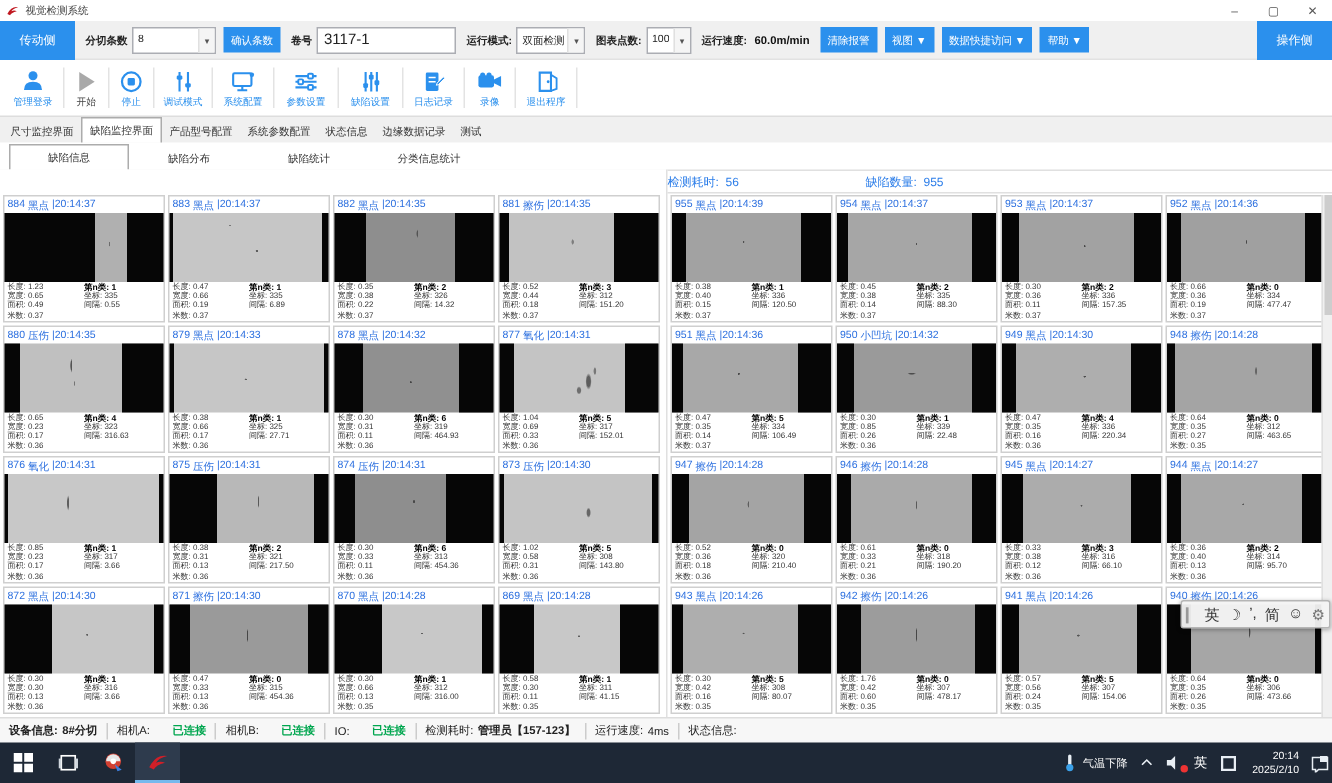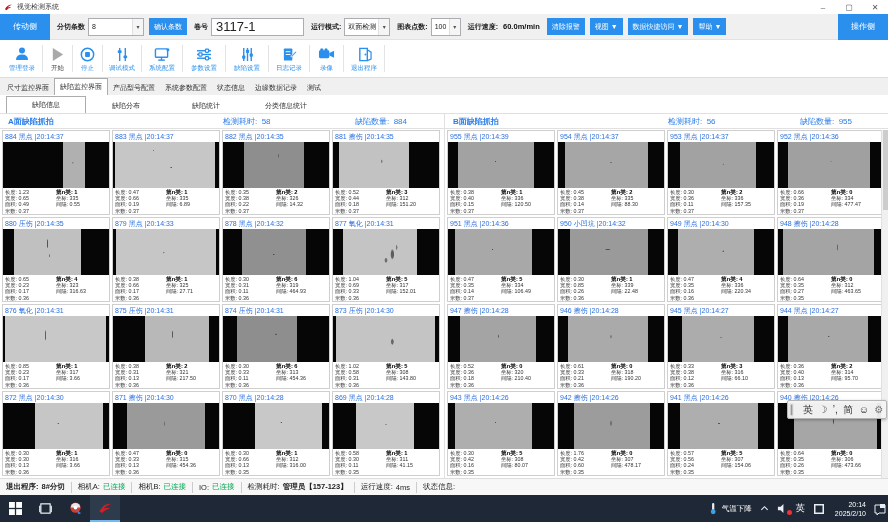--- a/index.html
+++ b/index.html
@@ -12,21 +12,21 @@
 .win-controls { position:absolute; right:0; top:0; height:14px; display:flex; }
 .wc { width:26px; height:14px; font-size:8px; color:#555; display:flex; align-items:center; justify-content:center; }
 
 .toolbar1 { height:26px; background:#f0f0f0; border-bottom:1px solid #e2e2e2; display:flex; align-items:center; position:relative; }
 .btn-blue { background:#2b90ed; color:#fff; border:none; font-size:7px; display:flex; align-items:center; justify-content:center; white-space:nowrap; font-family:inherit; }
 .side-btn { height:26px; width:50px; font-size:8px; }
 .t1-lbl { font-size:7px; color:#222; font-weight:bold; margin:0 3px 0 7px; white-space:nowrap; }
 .combo { background:#fff; border:1px solid #abadb3; height:18px; display:flex; align-items:center; font-size:7px; color:#222; position:relative; padding-left:3px; }
 .combo .val { white-space:nowrap; overflow:hidden; }
 .combo .arr { margin-left:auto; width:11px; height:16px; flex:none; display:flex; align-items:center; justify-content:center; color:#555; font-size:6px; border-left:1px solid #e0e0e0; background:#f5f5f5; }
-.t1-input { background:#fff; border:1px solid #abadb3; height:18px; font-size:13px; color:#222; padding-left:4px; font-family:inherit; }
+.t1-input { background:#fff; border:1px solid #abadb3; height:18px; font-size:10px; color:#222; padding-left:4px; font-family:inherit; }
 .t1-btn { height:17px; padding:0 5px; margin-left:5px; }
 .speedval { font-size:7.5px; color:#111; font-weight:bold; margin-left:2px; white-space:nowrap; }
 
 .toolbar2 { height:38px; background:#fff; border-bottom:1px solid #ddd; display:flex; align-items:stretch; padding-left:2px; }
 .tb2-item { display:flex; flex-direction:column; align-items:center; justify-content:center; gap:1px; padding:2px 0 1px; }
 .tb2-item .lbl { font-size:6.5px; color:#2b90ed; white-space:nowrap; }
 .tb2-item .lbl.dark { color:#444; }
 .tb2-item .ic { height:17px; display:flex; align-items:center; justify-content:center; }
 .tb2-sep { width:1px; background:#e3e3e3; margin:5px 0; }
 
@@ -55,21 +55,21 @@
 .sc-l div, .sc-r div { height:8.2px; line-height:8.2px; white-space:nowrap; }
 .sc-r .b { font-weight:bold; color:#000; font-size:7.5px; }
 
 .vscroll { position:absolute; right:0; top:17px; bottom:0; width:7px; background:#f0f0f0; border-left:1px solid #e0e0e0; }
 .vscroll .thumb { position:absolute; top:0; left:1px; width:5px; height:80px; background:#cdcdcd; }
 
 .statusbar { position:absolute; left:0; right:0; bottom:27px; height:17px; background:#f7f7f7; border-top:1px solid #ddd; display:flex; align-items:center; font-size:7.5px; color:#222; }
 .sb-item { display:flex; align-items:center; padding:0 6px; height:11px; border-right:1px solid #ccc; white-space:nowrap; gap:3px; }
 .sb-item:last-child { border-right:none; }
 .sb-b { font-weight:bold; }
-.sb-green { color:#00a64f; font-weight:normal; }
+.sb-green { color:#00a64f; font-weight:bold;margin-left:12px; }
 
 .taskbar { position:absolute; left:0; right:0; bottom:0; height:27px; background:#1e2836; display:flex; align-items:center; }
 .tb-ic { width:30px; height:27px; display:flex; align-items:center; justify-content:center; }
 .tb-ic.active { background:#2e3b4d; box-shadow:inset 0 -2px 0 #76b9ed; }
 .tb-right { margin-left:auto; display:flex; align-items:center; height:27px; }
 .tb-right .itm { color:#fff; font-size:7.5px; display:flex; align-items:center; justify-content:center; height:27px; padding:0 4px; }
 .clock { display:flex; flex-direction:column; align-items:flex-end; justify-content:center; color:#fff; font-size:7px; line-height:9px; padding:0 6px; }
 .showdesk { width:16px; height:27px; display:flex; align-items:center; justify-content:center; }
 
 .ime { position:absolute; right:1px; bottom:103px; width:100px; height:19px; background:rgba(243,243,243,0.95); border:1px solid #b5b5b5; border-radius:2px; box-shadow:0 1px 3px rgba(0,0,0,0.3); display:flex; align-items:center; justify-content:space-around; font-size:10px; color:#333; z-index:5; }
@@ -263,25 +263,20 @@
 
   <div class="subtabs" id="subtabs">
       <div class="stab active">缺陷信息</div>
       <div class="stab">缺陷分布</div>
       <div class="stab">缺陷统计</div>
       <div class="stab">分类信息统计</div>
     </div>
 
   <div class="content">
     <div class="panel" id="panelA">
-        <div class="panel-hd">
-          <span class="ttl">A面缺陷抓拍</span>
-          <span class="mid">检测耗时:&nbsp; 58</span>
-          <span class="cnt">缺陷数量:&nbsp; 884</span>
-        </div>
         <div class="cards">
           <div class="card">
             <div class="card-hd">
               <span>884</span>
               <span>黑点</span>
               <span>|20:14:37</span>
             </div>
             <div class="card-img" style="background-image: linear-gradient(90deg, rgb(6, 6, 6) 0px, rgb(6, 6, 6) 57%, rgba(0, 0, 0, 0) 57%), linear-gradient(270deg, rgb(6, 6, 6) 0px, rgb(6, 6, 6) 23%, rgba(0, 0, 0, 0) 23%), radial-gradient(0.8% 5% at 66% 45%, rgba(25, 25, 25, 0.45) 0px, rgba(25, 25, 25, 0.45) 45%, rgba(0, 0, 0, 0) 75%); background-color: rgb(176, 176, 176);"></div>
             <div class="card-stats">
               <div class="sc-l">
@@ -609,21 +604,20 @@
                 <div class="b"><span>第n类:</span> 1</div>
                 <div><span>坐标:</span> 311</div>
                 <div><span>间隔:</span> 41.15</div>
               </div>
             </div>
           </div>
         </div>
       </div>
     <div class="panel" id="panelB">
         <div class="panel-hd">
-          <span class="ttl">B面缺陷抓拍</span>
           <span class="mid">检测耗时:&nbsp; 56</span>
           <span class="cnt">缺陷数量:&nbsp; 955</span>
         </div>
         <div class="cards">
           <div class="card">
             <div class="card-hd">
               <span>955</span>
               <span>黑点</span>
               <span>|20:14:39</span>
             </div>
@@ -959,21 +953,21 @@
           </div>
         </div>
       </div>
     <div class="vscroll">
         <div class="thumb"></div>
       </div>
   </div>
 
   <div class="statusbar">
     <div class="sb-item">
-        <span class="sb-b">退出程序:</span>
+        <span class="sb-b">设备信息:</span>
         <span class="sb-b">8#分切</span>
       </div>
     <div class="sb-item">
         <span>相机A:</span>
         <span class="sb-green">已连接</span>
       </div>
     <div class="sb-item">
         <span>相机B:</span>
         <span class="sb-green">已连接</span>
       </div>

